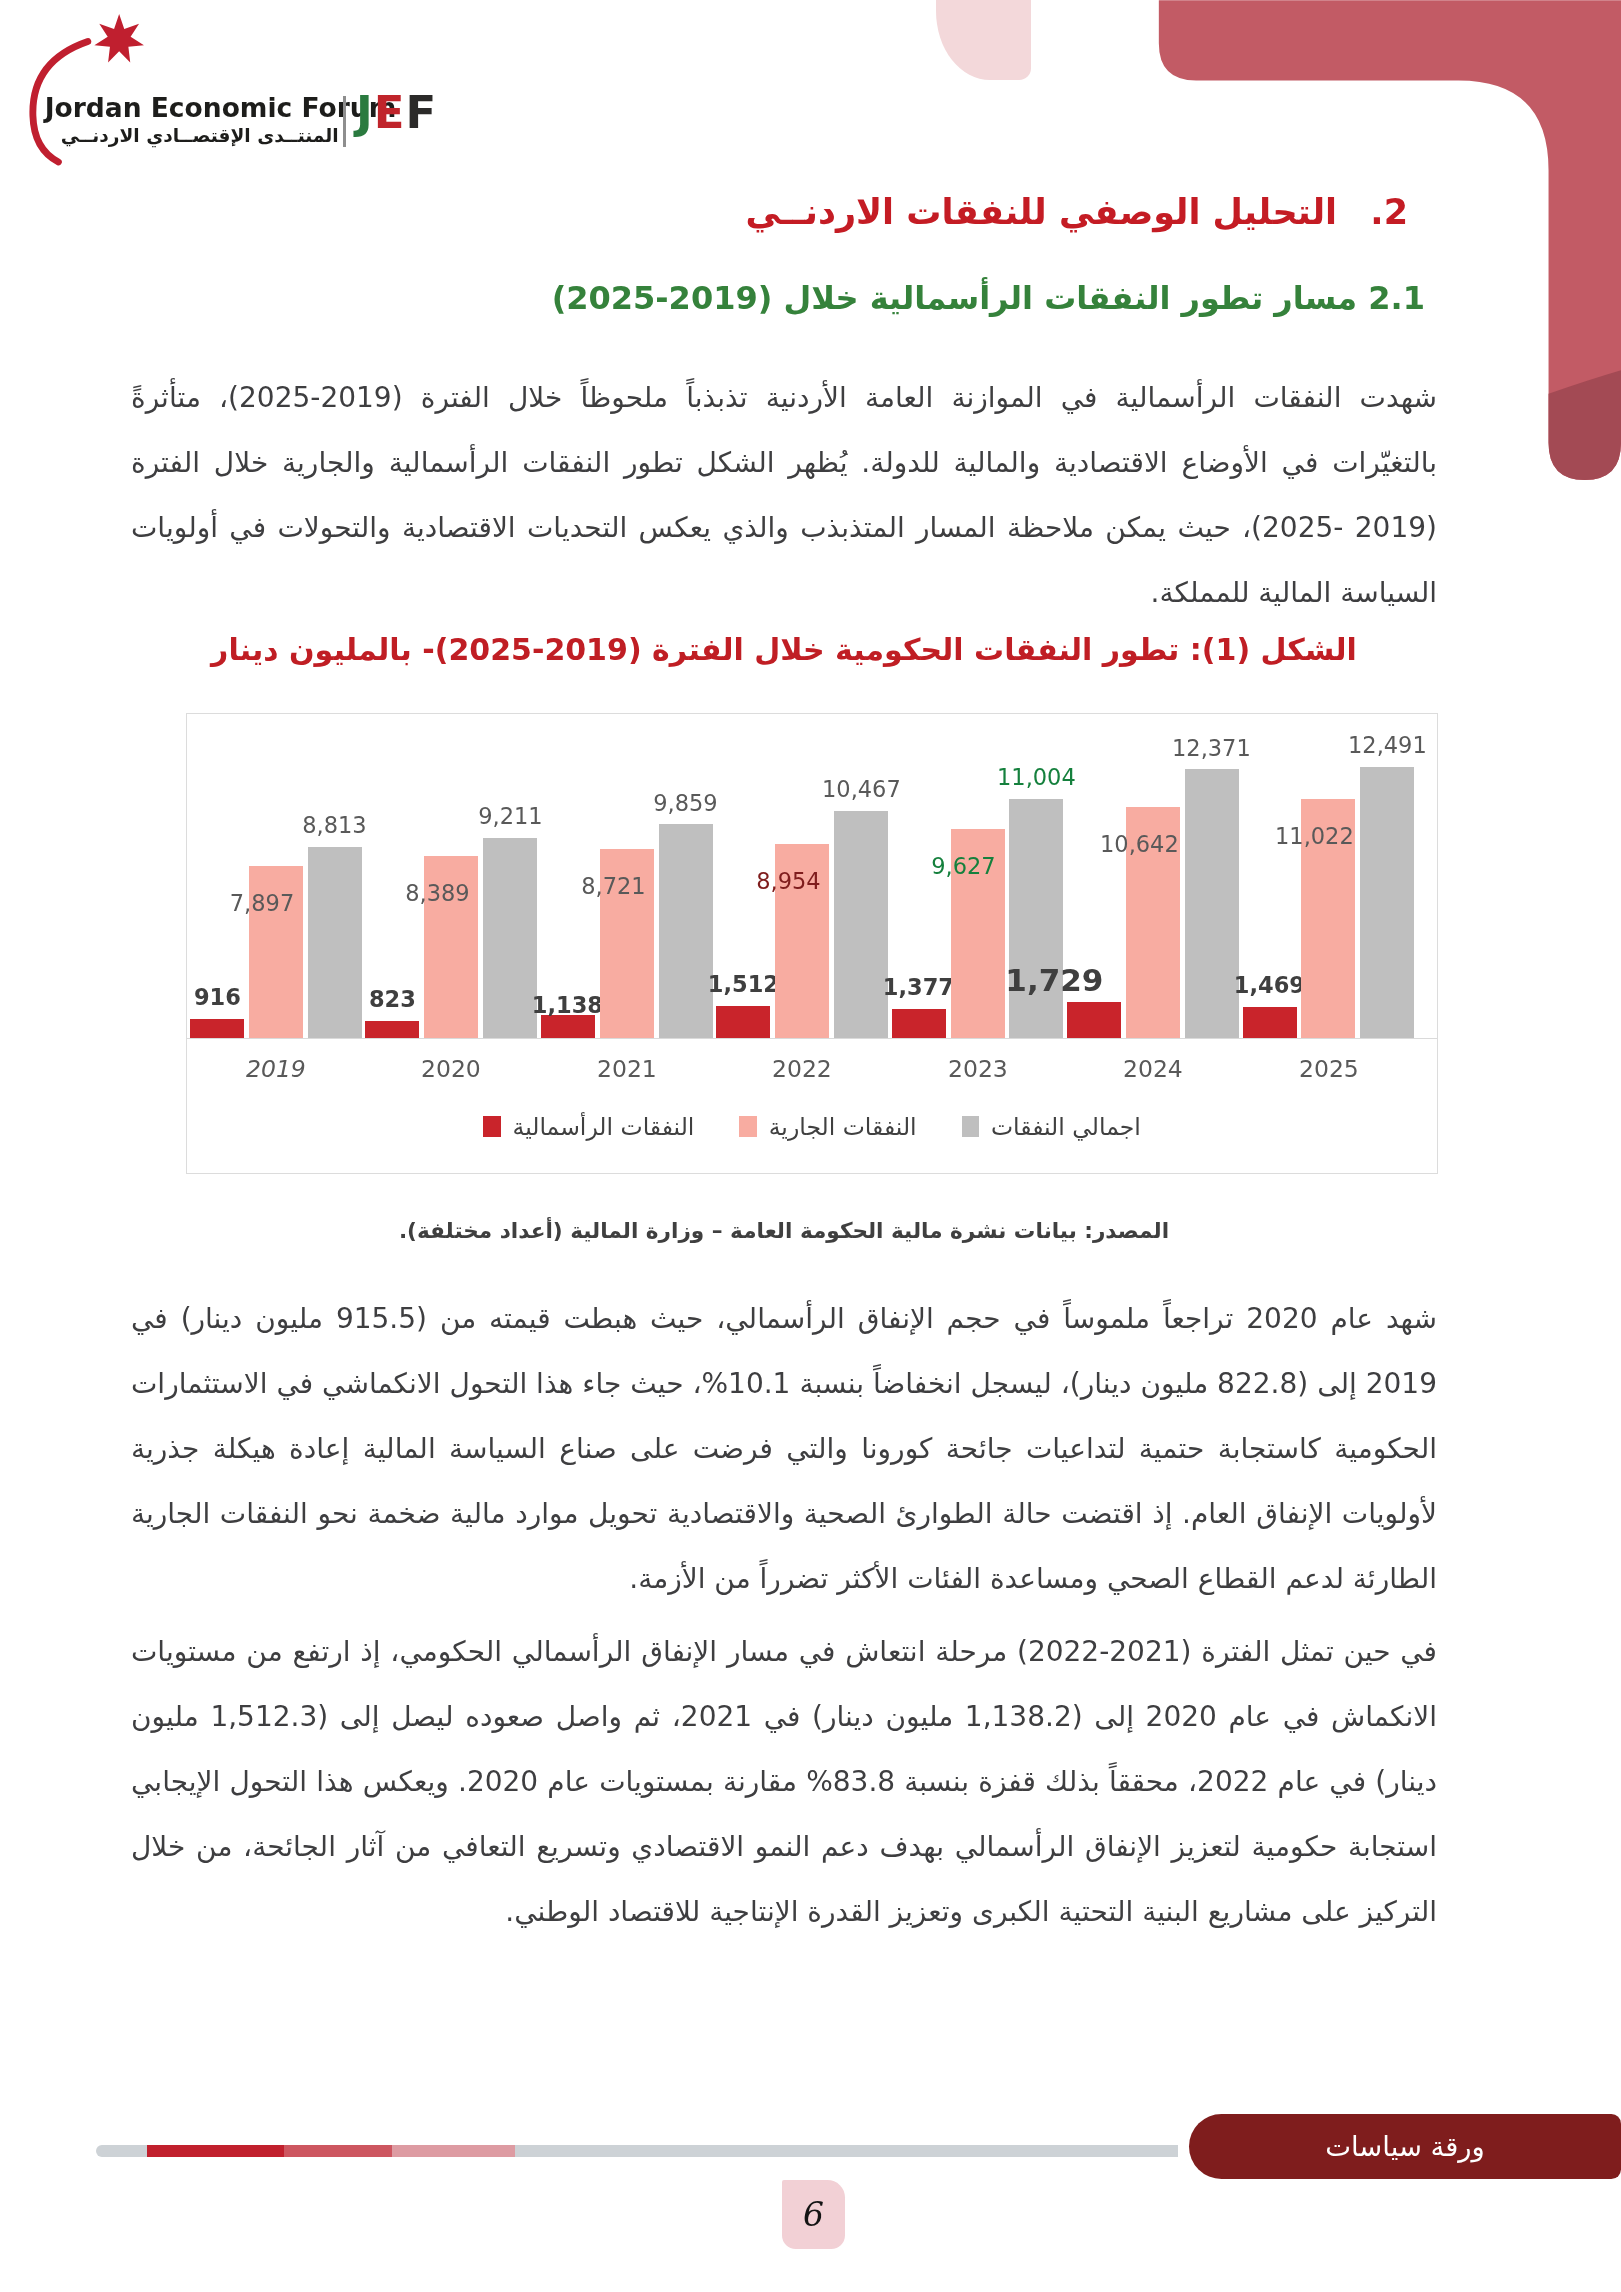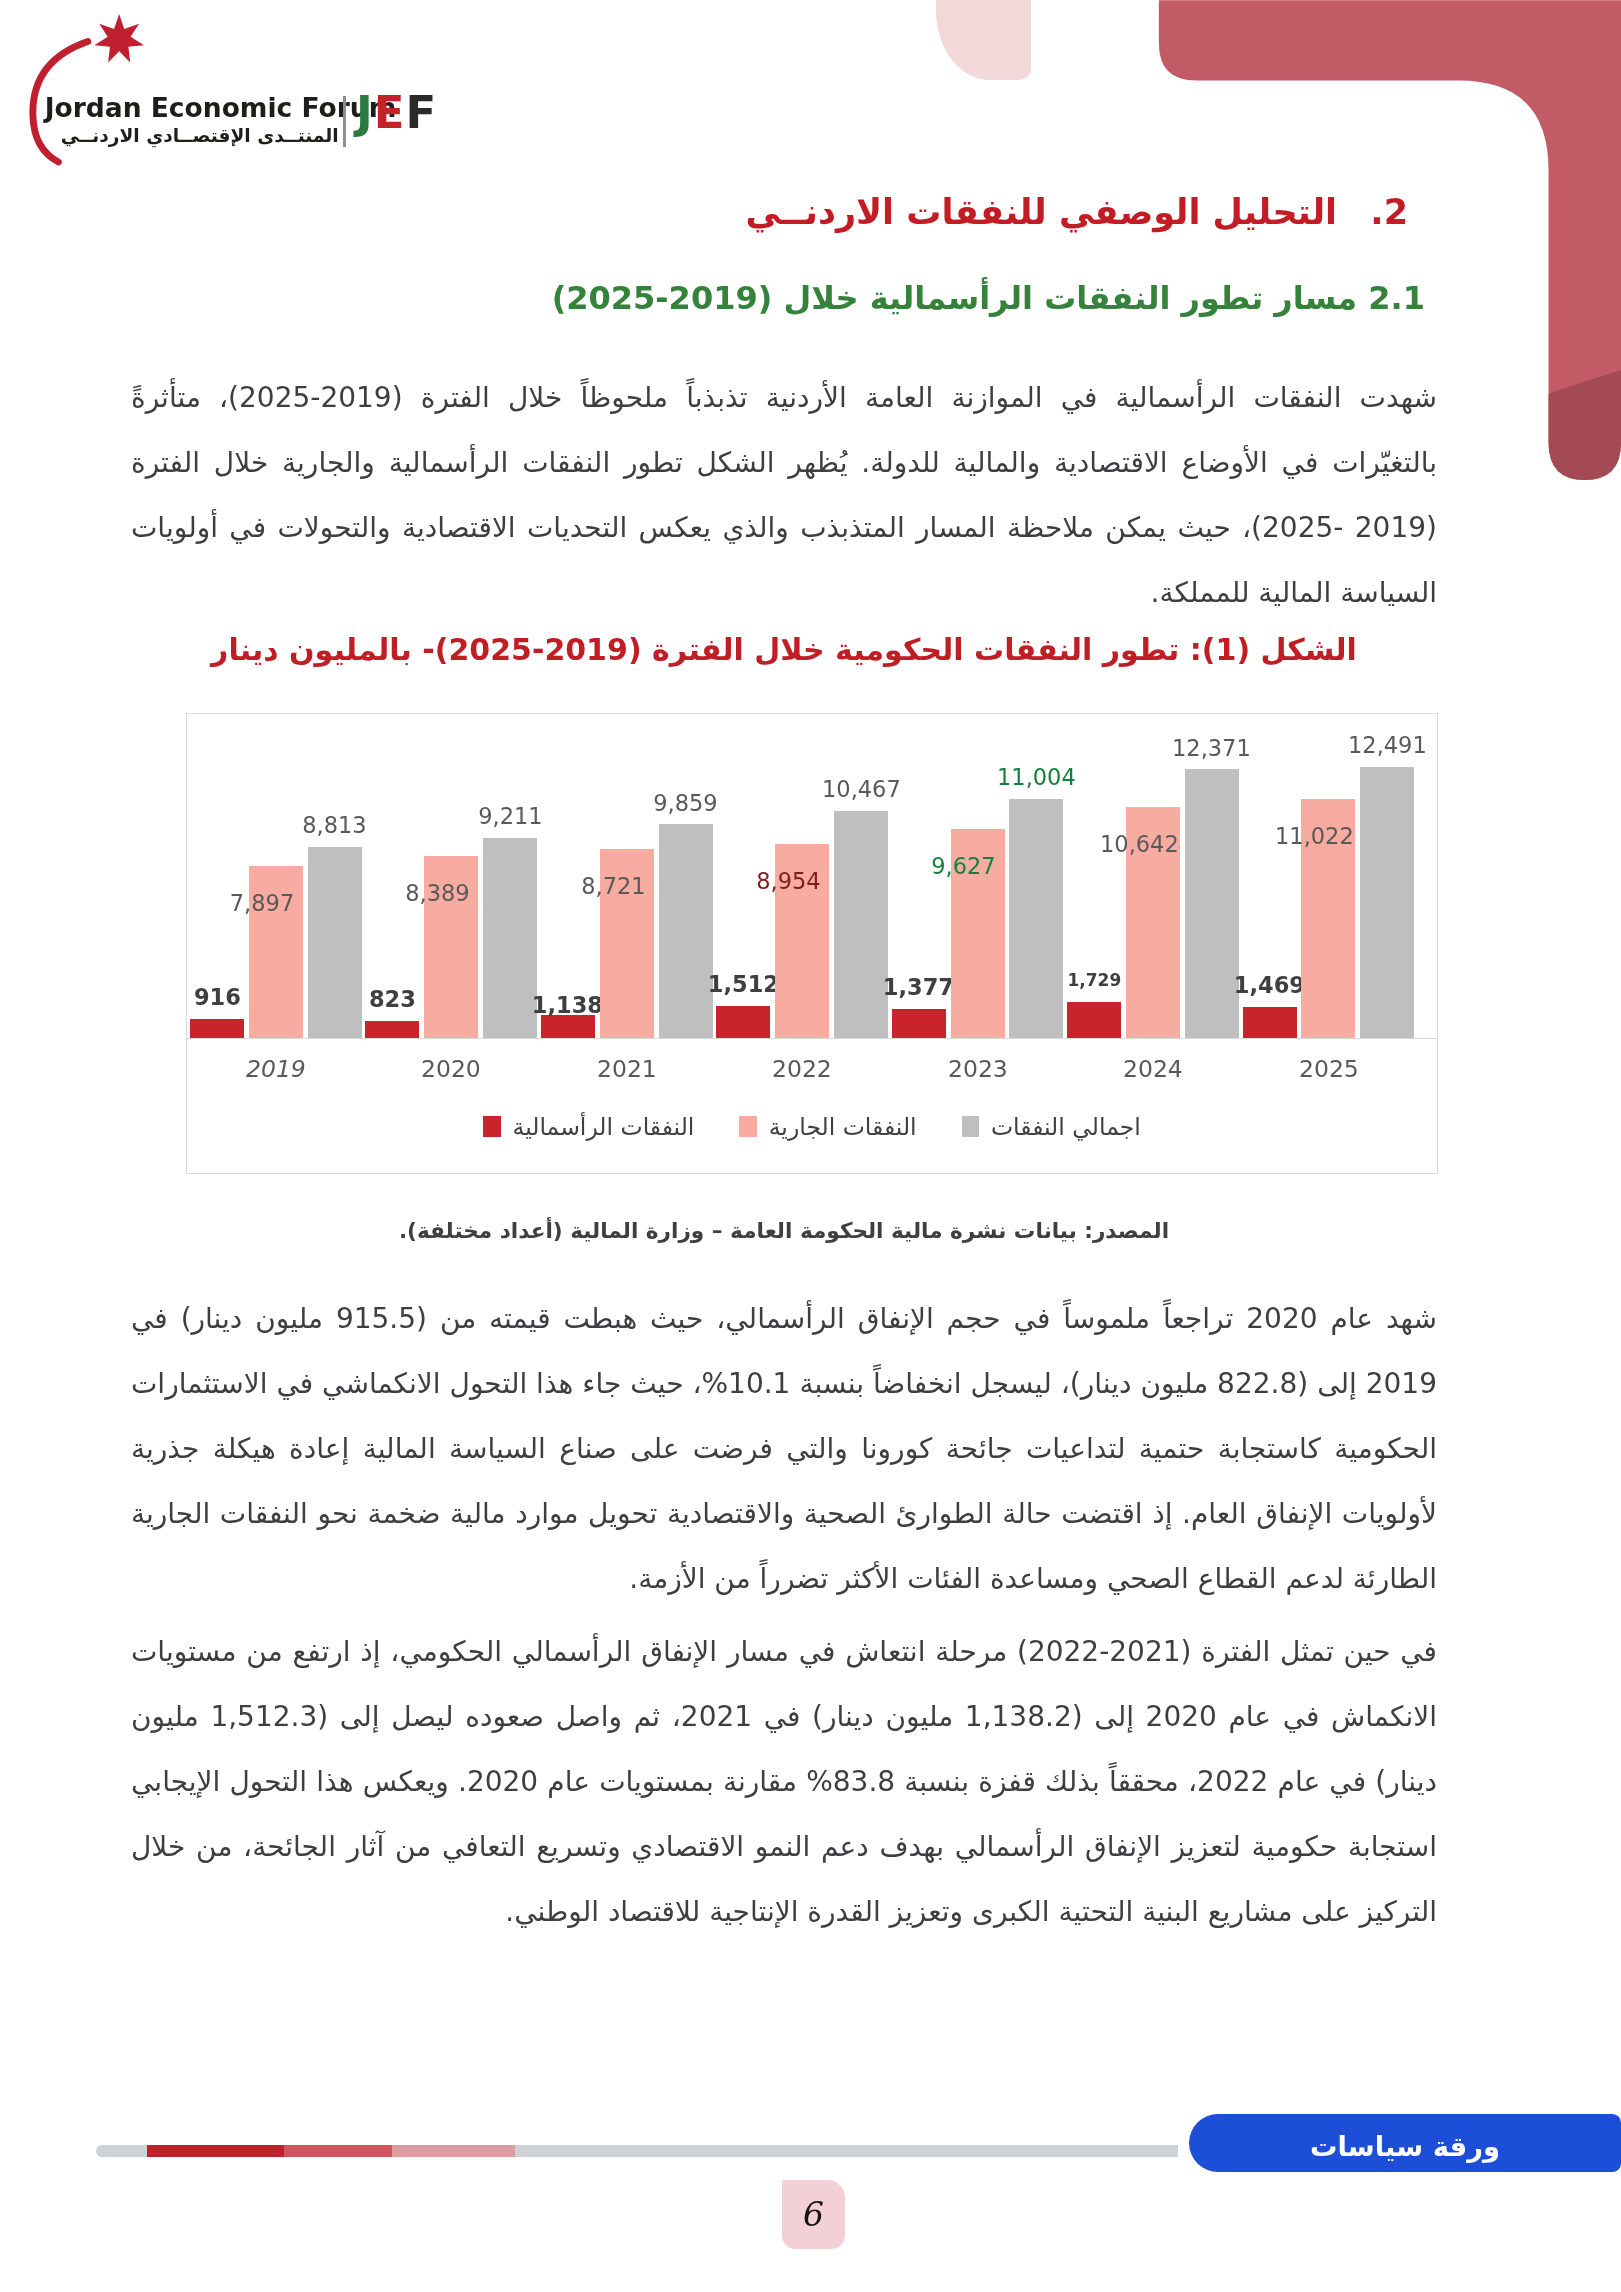--- a/index.html
+++ b/index.html
@@ -64,23 +64,23 @@
     position:absolute;left:131px;top:1218px;width:1306px;direction:rtl;text-align:center;
     color:#3f3f3f;font-weight:bold;font-size:21.6px;
   }
   
   .footer-bar{
     position:absolute;left:96px;top:2145px;width:1082px;height:11.8px;
     background:#cdd2d6;border-radius:5.9px 0 0 5.9px;
   }
   .footer-seg{position:absolute;top:0;height:11.8px;}
   .footer-badge{
-    position:absolute;left:1189px;top:2114px;width:432px;height:58px;
-    background:#1d4ed8;border-radius:33px 9.8px 9.8px 33px;
-    color:#ffffff;font-weight:bold;font-size:27.4px;line-height:65px;
+    position:absolute;left:1189px;top:2114px;width:432px;height:65px;
+    background:#7f1d1d;border-radius:33px 9.8px 9.8px 33px;
+    color:#ffffff;font-weight:normal;font-size:27.4px;line-height:65px;
     text-align:center;direction:rtl;
   }
   .page-tab{
     position:absolute;left:782px;top:2180px;width:63px;height:69px;
     background:#f2d0d5;border-radius:2px 17.6px 13.7px 13.7px;
     display:flex;align-items:center;justify-content:center;
     font-family:"DejaVu Serif",serif;font-style:italic;font-size:33px;color:#141414;
   }
 </style>
 </head>
@@ -144,21 +144,21 @@
         <div style="position: absolute; width: 157px; text-align: center; left: 520px; bottom: 144px; font-size: 22.5px; line-height: 27.4px; color: #7f1d1d; font-weight: 400;">8,954</div>
         <div style="position: absolute; bottom: 0px; left: 644px; width: 54px; height: 228px; background: rgb(191, 191, 191);"></div>
         <div style="position: absolute; width: 157px; text-align: center; left: 593px; bottom: 236px; font-size: 22.5px; line-height: 27.4px; color: rgb(89, 89, 89); font-weight: 400;">10,467</div>
         <div style="position: absolute; bottom: 0px; left: 702px; width: 54px; height: 30px; background: rgb(201, 36, 43);"></div>
         <div style="position: absolute; width: 157px; text-align: center; left: 650px; bottom: 38px; font-size: 22.5px; line-height: 27.4px; color: rgb(63, 63, 63); font-weight: 700;">1,377</div>
         <div style="position: absolute; bottom: 0px; left: 761px; width: 54px; height: 210px; background: rgb(248, 172, 161);"></div>
         <div style="position: absolute; width: 157px; text-align: center; left: 695px; bottom: 159px; font-size: 22.5px; line-height: 27.4px; color: #15803d; font-weight: 400;">9,627</div>
         <div style="position: absolute; bottom: 0px; left: 819px; width: 54px; height: 240px; background: rgb(191, 191, 191);"></div>
         <div style="position: absolute; width: 157px; text-align: center; left: 768px; bottom: 248px; font-size: 22.5px; line-height: 27.4px; color: #15803d; font-weight: 400;">11,004</div>
         <div style="position: absolute; bottom: 0px; left: 877px; width: 54px; height: 37px; background: rgb(201, 36, 43);"></div>
-        <div style="position: absolute; width: 157px; text-align: center; left: 826px; bottom: 45px; font-size: 17px; line-height: 27.4px; color: rgb(63, 63, 63); font-weight: 700;">1,729</div>
+        <div style="position: absolute; width: 157px; text-align: center; left: 786px; bottom: 45px; font-size: 31px; line-height: 27.4px; color: rgb(63, 63, 63); font-weight: 700;">1,729</div>
         <div style="position: absolute; bottom: 0px; left: 936px; width: 54px; height: 232px; background: rgb(248, 172, 161);"></div>
         <div style="position: absolute; width: 157px; text-align: center; left: 871px; bottom: 181px; font-size: 22.5px; line-height: 27.4px; color: rgb(89, 89, 89); font-weight: 400;">10,642</div>
         <div style="position: absolute; bottom: 0px; left: 995px; width: 54px; height: 270px; background: rgb(191, 191, 191);"></div>
         <div style="position: absolute; width: 157px; text-align: center; left: 943px; bottom: 277px; font-size: 22.5px; line-height: 27.4px; color: rgb(89, 89, 89); font-weight: 400;">12,371</div>
         <div style="position: absolute; bottom: 0px; left: 1053px; width: 54px; height: 32px; background: rgb(201, 36, 43);"></div>
         <div style="position: absolute; width: 157px; text-align: center; left: 1001px; bottom: 40px; font-size: 22.5px; line-height: 27.4px; color: rgb(63, 63, 63); font-weight: 700;">1,469</div>
         <div style="position: absolute; bottom: 0px; left: 1111px; width: 54px; height: 240px; background: rgb(248, 172, 161);"></div>
         <div style="position: absolute; width: 157px; text-align: center; left: 1046px; bottom: 189px; font-size: 22.5px; line-height: 27.4px; color: rgb(89, 89, 89); font-weight: 400;">11,022</div>
         <div style="position: absolute; bottom: 0px; left: 1170px; width: 54px; height: 272px; background: rgb(191, 191, 191);"></div>
         <div style="position: absolute; width: 157px; text-align: center; left: 1119px; bottom: 280px; font-size: 22.5px; line-height: 27.4px; color: rgb(89, 89, 89); font-weight: 400;">12,491</div>

